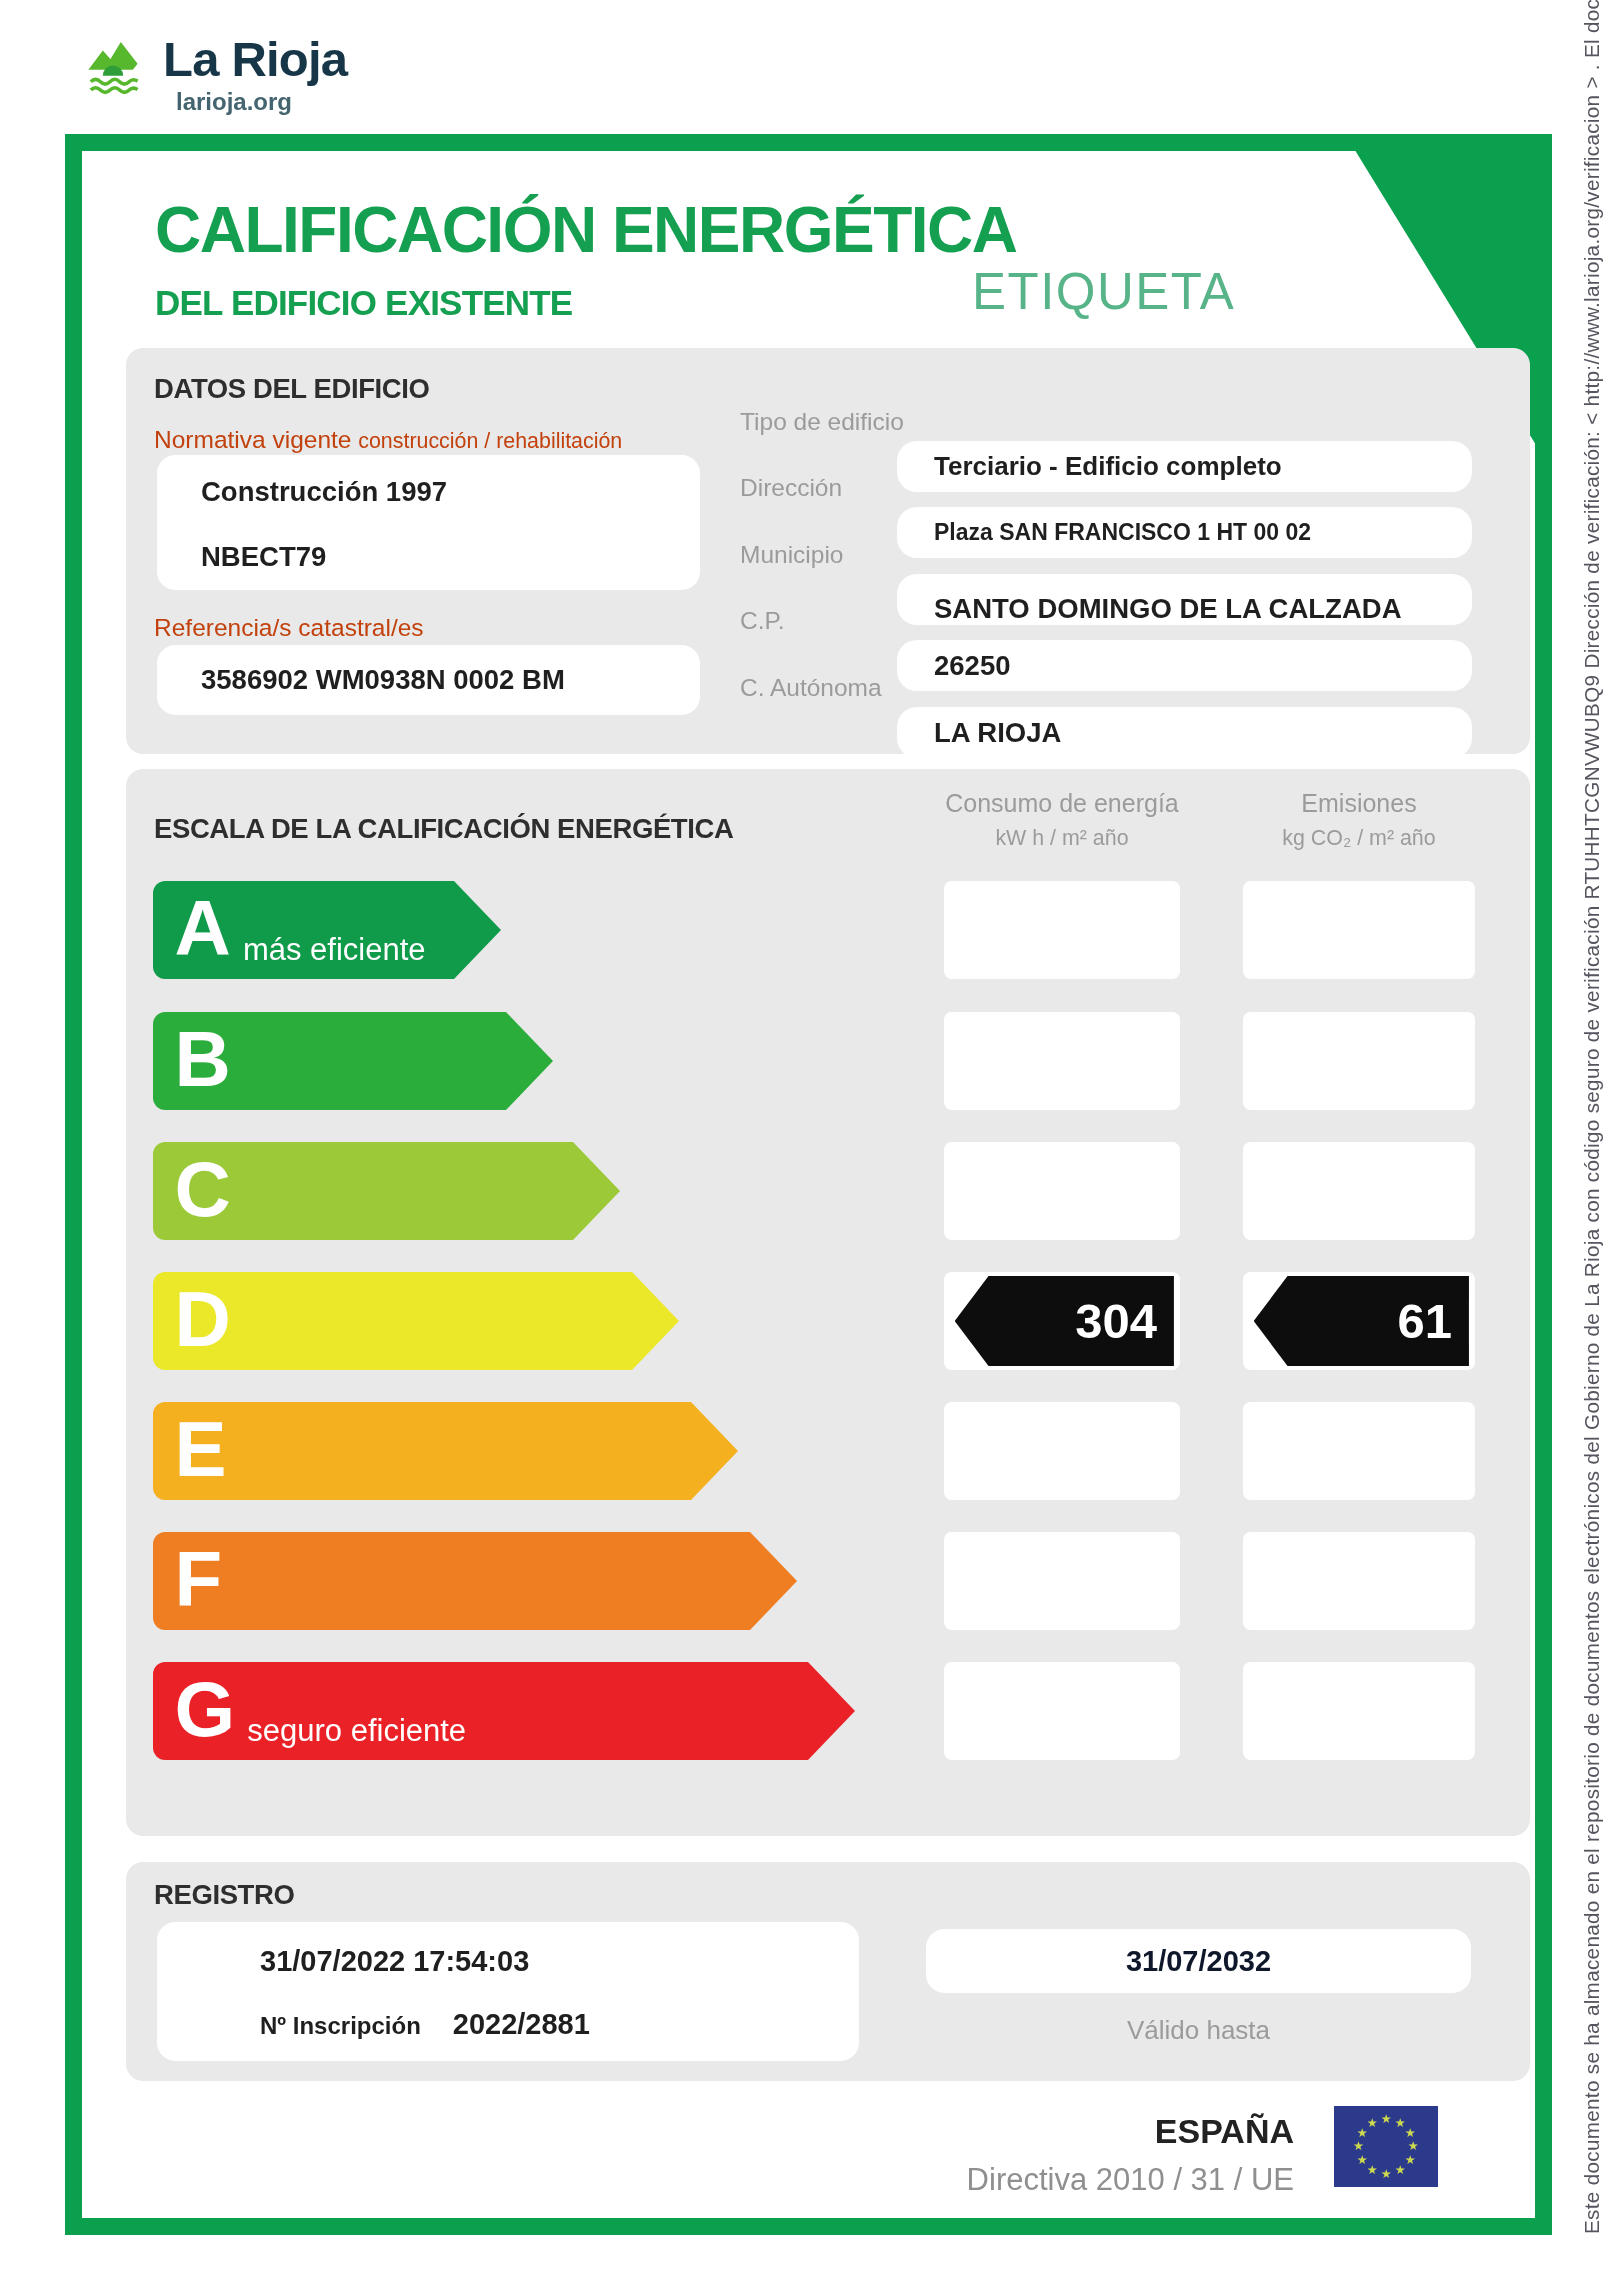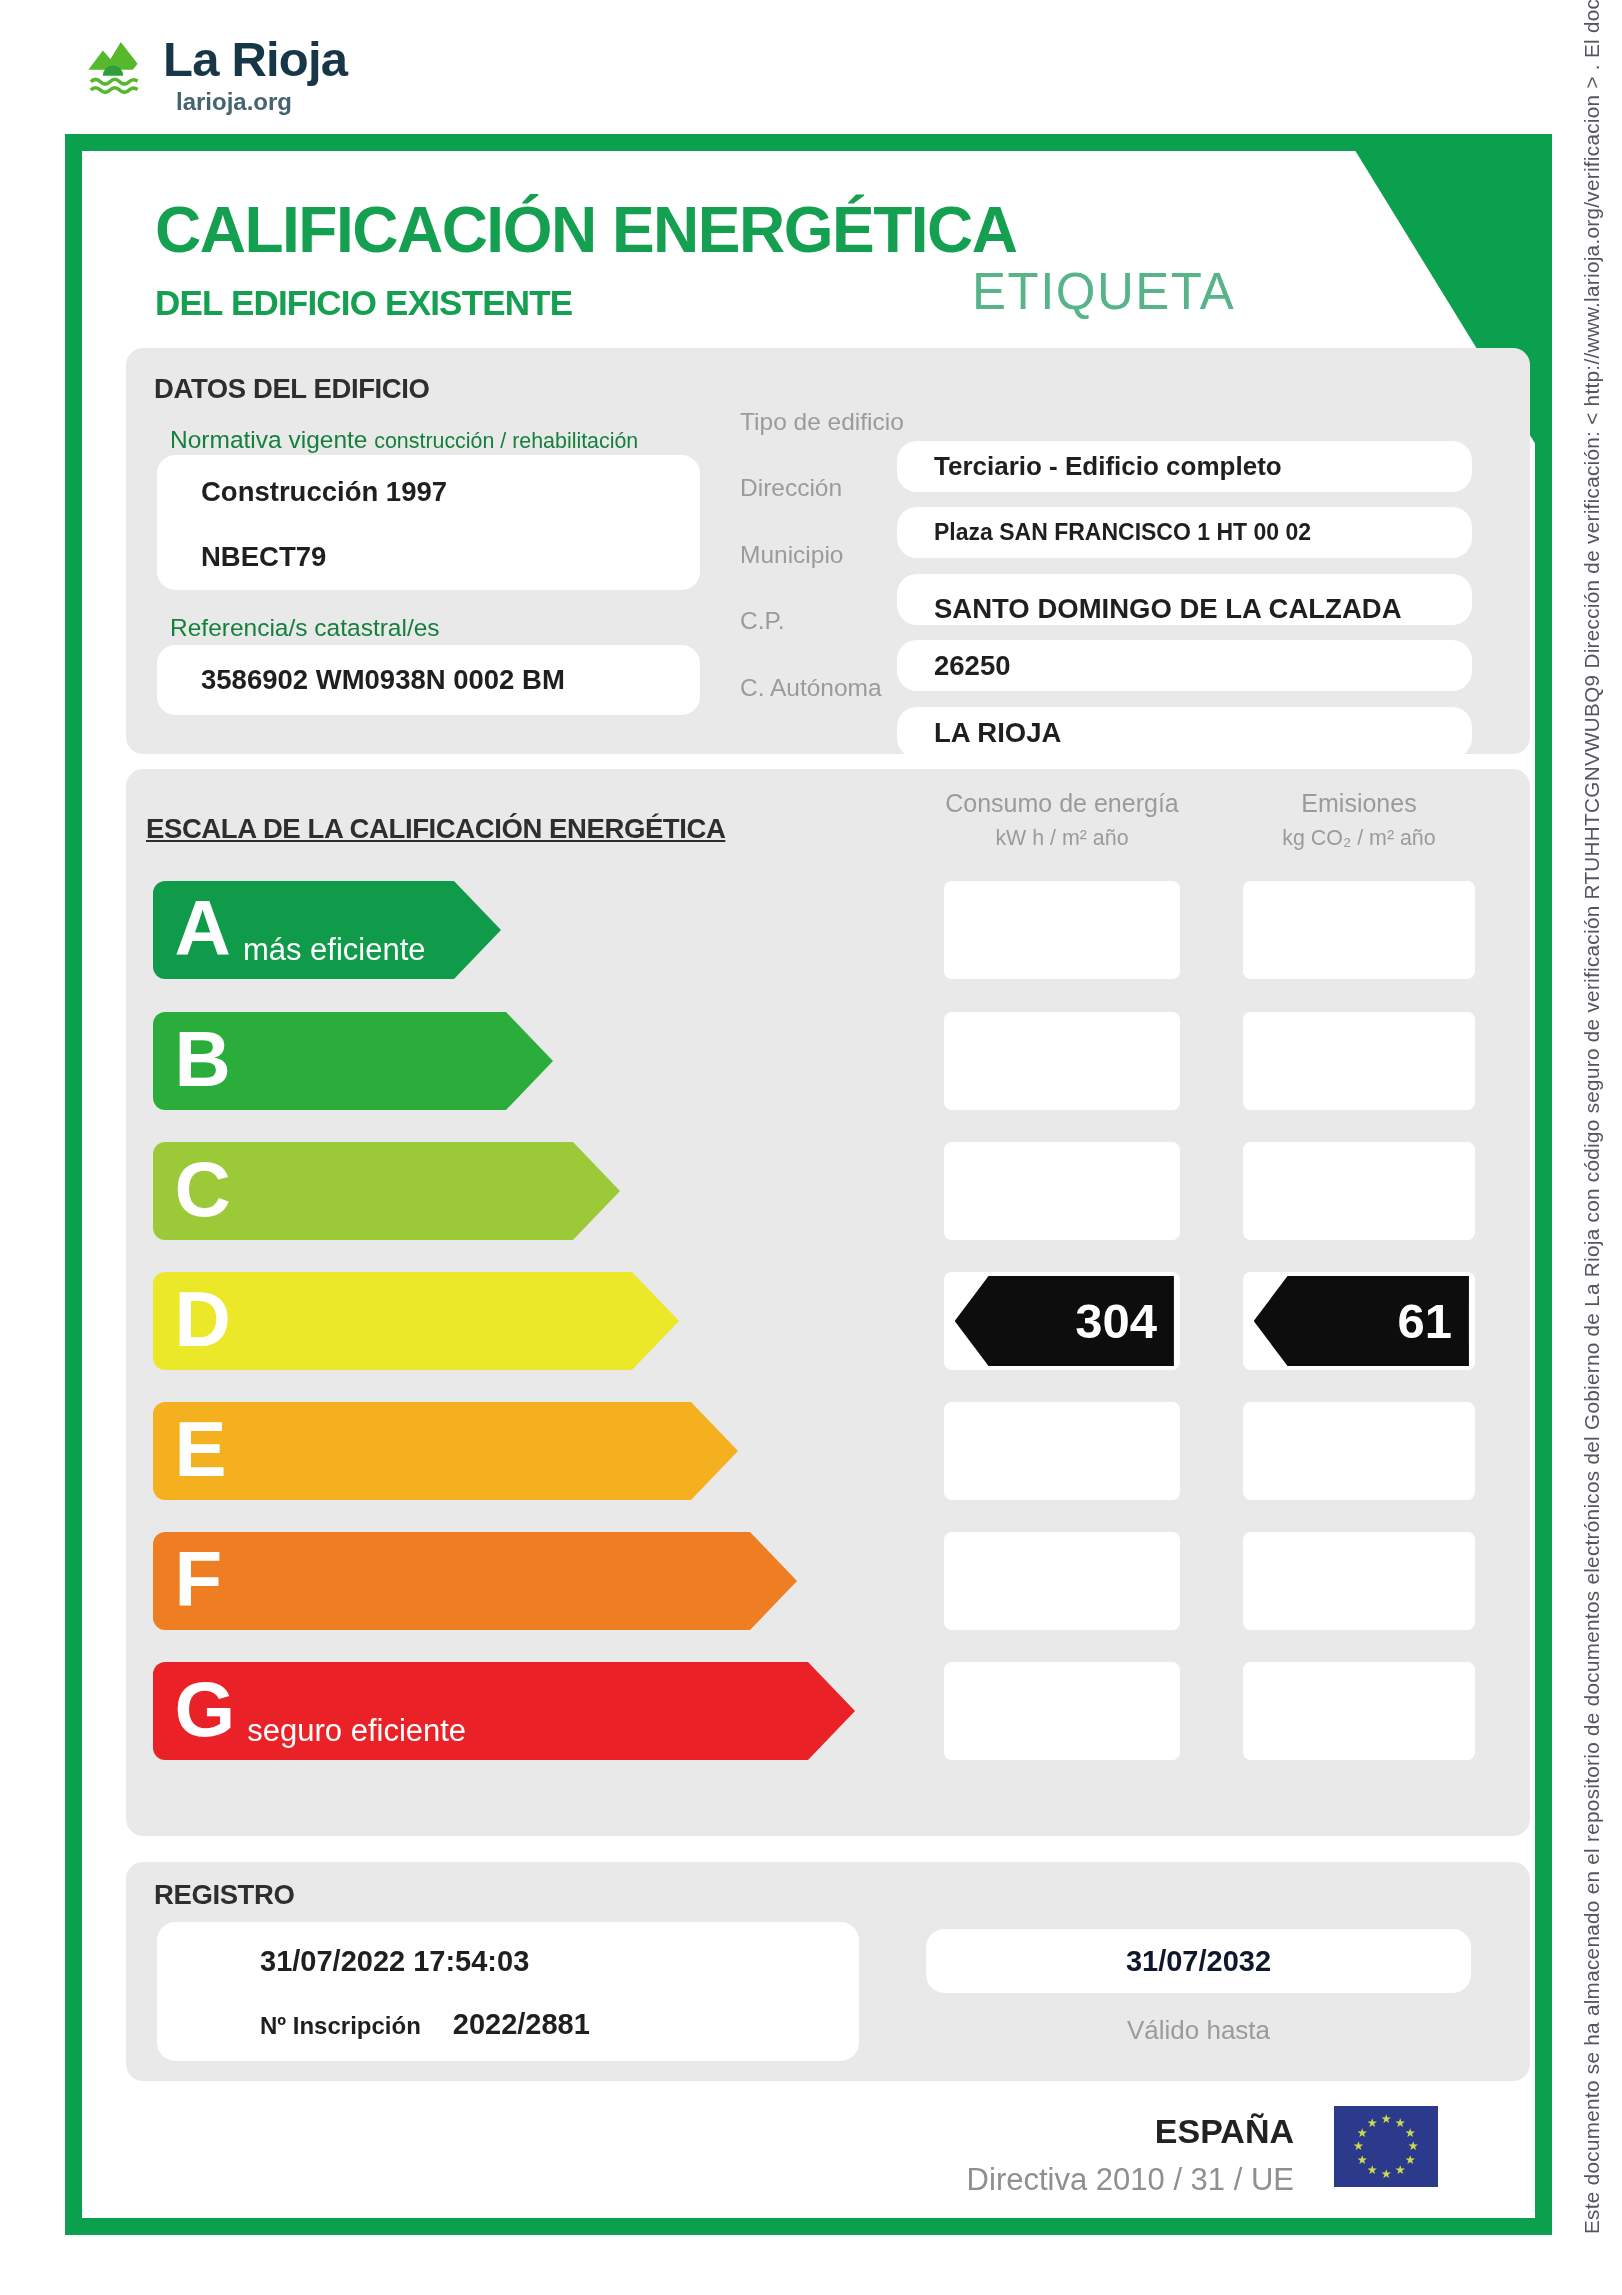--- a/index.html
+++ b/index.html
@@ -25,21 +25,21 @@
   .title2{position:absolute;left:155px;top:283px;font-size:35px;font-weight:bold;color:#14a050;letter-spacing:-0.8px;}
   .etiqueta{position:absolute;left:972px;top:262px;font-size:51px;font-weight:300;color:#56b488;letter-spacing:1.5px;}
 
   
   .panel{position:absolute;background:#e9e9e9;border-radius:17px;}
   .panel-datos{left:126px;top:348px;width:1404px;height:406px;}
   .panel-scale{left:126px;top:769px;width:1404px;height:1067px;}
   .panel-reg{left:126px;top:1862px;width:1404px;height:219px;}
   .sec-title{position:absolute;font-size:27.5px;font-weight:bold;color:#2e2e2e;letter-spacing:-0.4px;}
 
-  .glabel{position:absolute;font-size:24.5px;color:#15803d;white-space:nowrap;margin-left:16px;}
+  .glabel{position:absolute;font-size:24.5px;color:#c2410c;white-space:nowrap;}
   .glabel small{font-size:21.4px;}
   .wbox{position:absolute;background:#fff;border-radius:18.4px;}
   .val{font-weight:bold;color:#1f1f1f;}
 
   
   .field-label{position:absolute;left:614px;font-size:24.5px;color:#9b9b9b;}
   .field-box{position:absolute;left:771px;width:575px;height:51px;background:#fff;border-radius:20px;
              display:flex;align-items:center;padding-left:37px;box-sizing:border-box;margin-top:46px;}
   .field-box span{font-weight:bold;color:#1f1f1f;}
 
@@ -145,21 +145,21 @@
         <span style="font-size:27.5px;">26250</span>
       </div>
 
     <div class="field-label" style="top:326px;">C. Autónoma</div>
     <div class="field-box" style="top:313px;">
         <span style="font-size:27.5px;">LA RIOJA</span>
       </div>
   </div>
 
   <div class="panel panel-scale">
-    <div class="sec-title" style="left:20px;top:44px;text-decoration:underline;">ESCALA DE LA CALIFICACIÓN ENERGÉTICA</div>
+    <div class="sec-title" style="left:28px;top:44px;">ESCALA DE LA CALIFICACIÓN ENERGÉTICA</div>
 
     <div class="colhead" style="left:795px;top:20px;width:282px;">
       <div class="l1">Consumo de energía</div>
       <div class="l2">kW h / m² año</div>
     </div>
     <div class="colhead" style="left:1094px;top:20px;width:278px;">
       <div class="l1">Emisiones</div>
       <div class="l2">kg CO₂ / m² año</div>
     </div>
 

